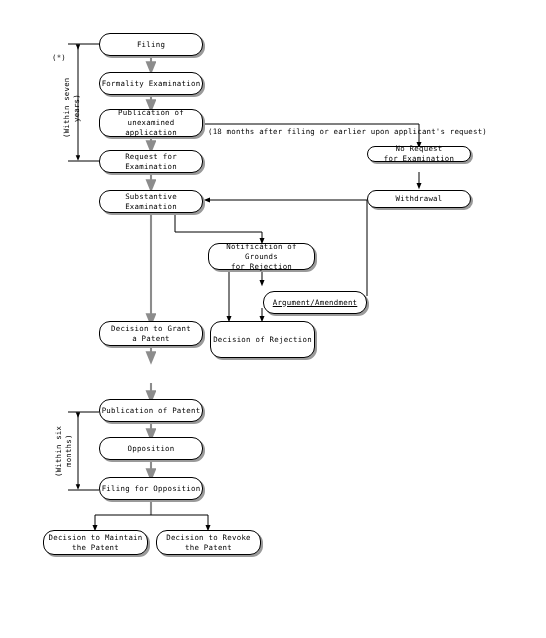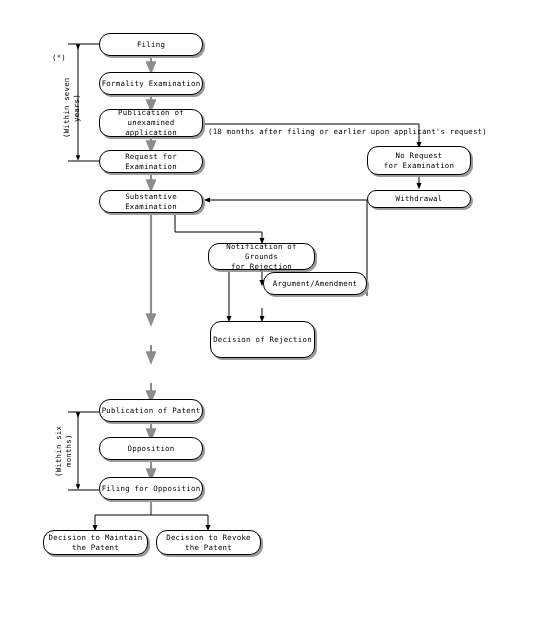--- a/index.html
+++ b/index.html
@@ -148,38 +148,42 @@
   </div>
 
   <div class="node" style="left:99px; top:150px; width:104px; height:23px;">
     <span>Request for Examination</span>
   </div>
 
   <div class="node" style="left:99px; top:190px; width:104px; height:23px;">
     <span>Substantive Examination</span>
   </div>
 
-  <div class="node" style="left:367px; top:146px; width:104px; height:29px;">
+  <div class="node" style="left:367px; top:146px; width:104px; height:16px;">
     <span>No Request
 for Examination</span>
   </div>
 
   <div class="node" style="left:367px; top:190px; width:104px; height:18px;">
     <span>Withdrawal</span>
   </div>
 
   <div class="node" style="left:208px; top:243px; width:107px; height:27px;">
     <span>Notification of Grounds
 for Rejection</span>
   </div>
 
-  <div class="node" style="left:263px; top:272px; width:104px; height:23px;">
+  <div class="node" style="left:263px; top:291px; width:104px; height:23px;text-decoration:underline;">
     <span>Argument/Amendment</span>
   </div>
 
+  <div class="node" style="left:99px; top:321px; width:104px; height:25px;">
+    <span>Decision to Grant
+a Patent</span>
+  </div>
 
   <div class="node" style="left:210px; top:321px; width:105px; height:37px;">
     <span>Decision of Rejection</span>
   </div>
 
 
   <div class="node" style="left:99px; top:399px; width:104px; height:23px;">
     <span>Publication of Patent</span>
   </div>
 

